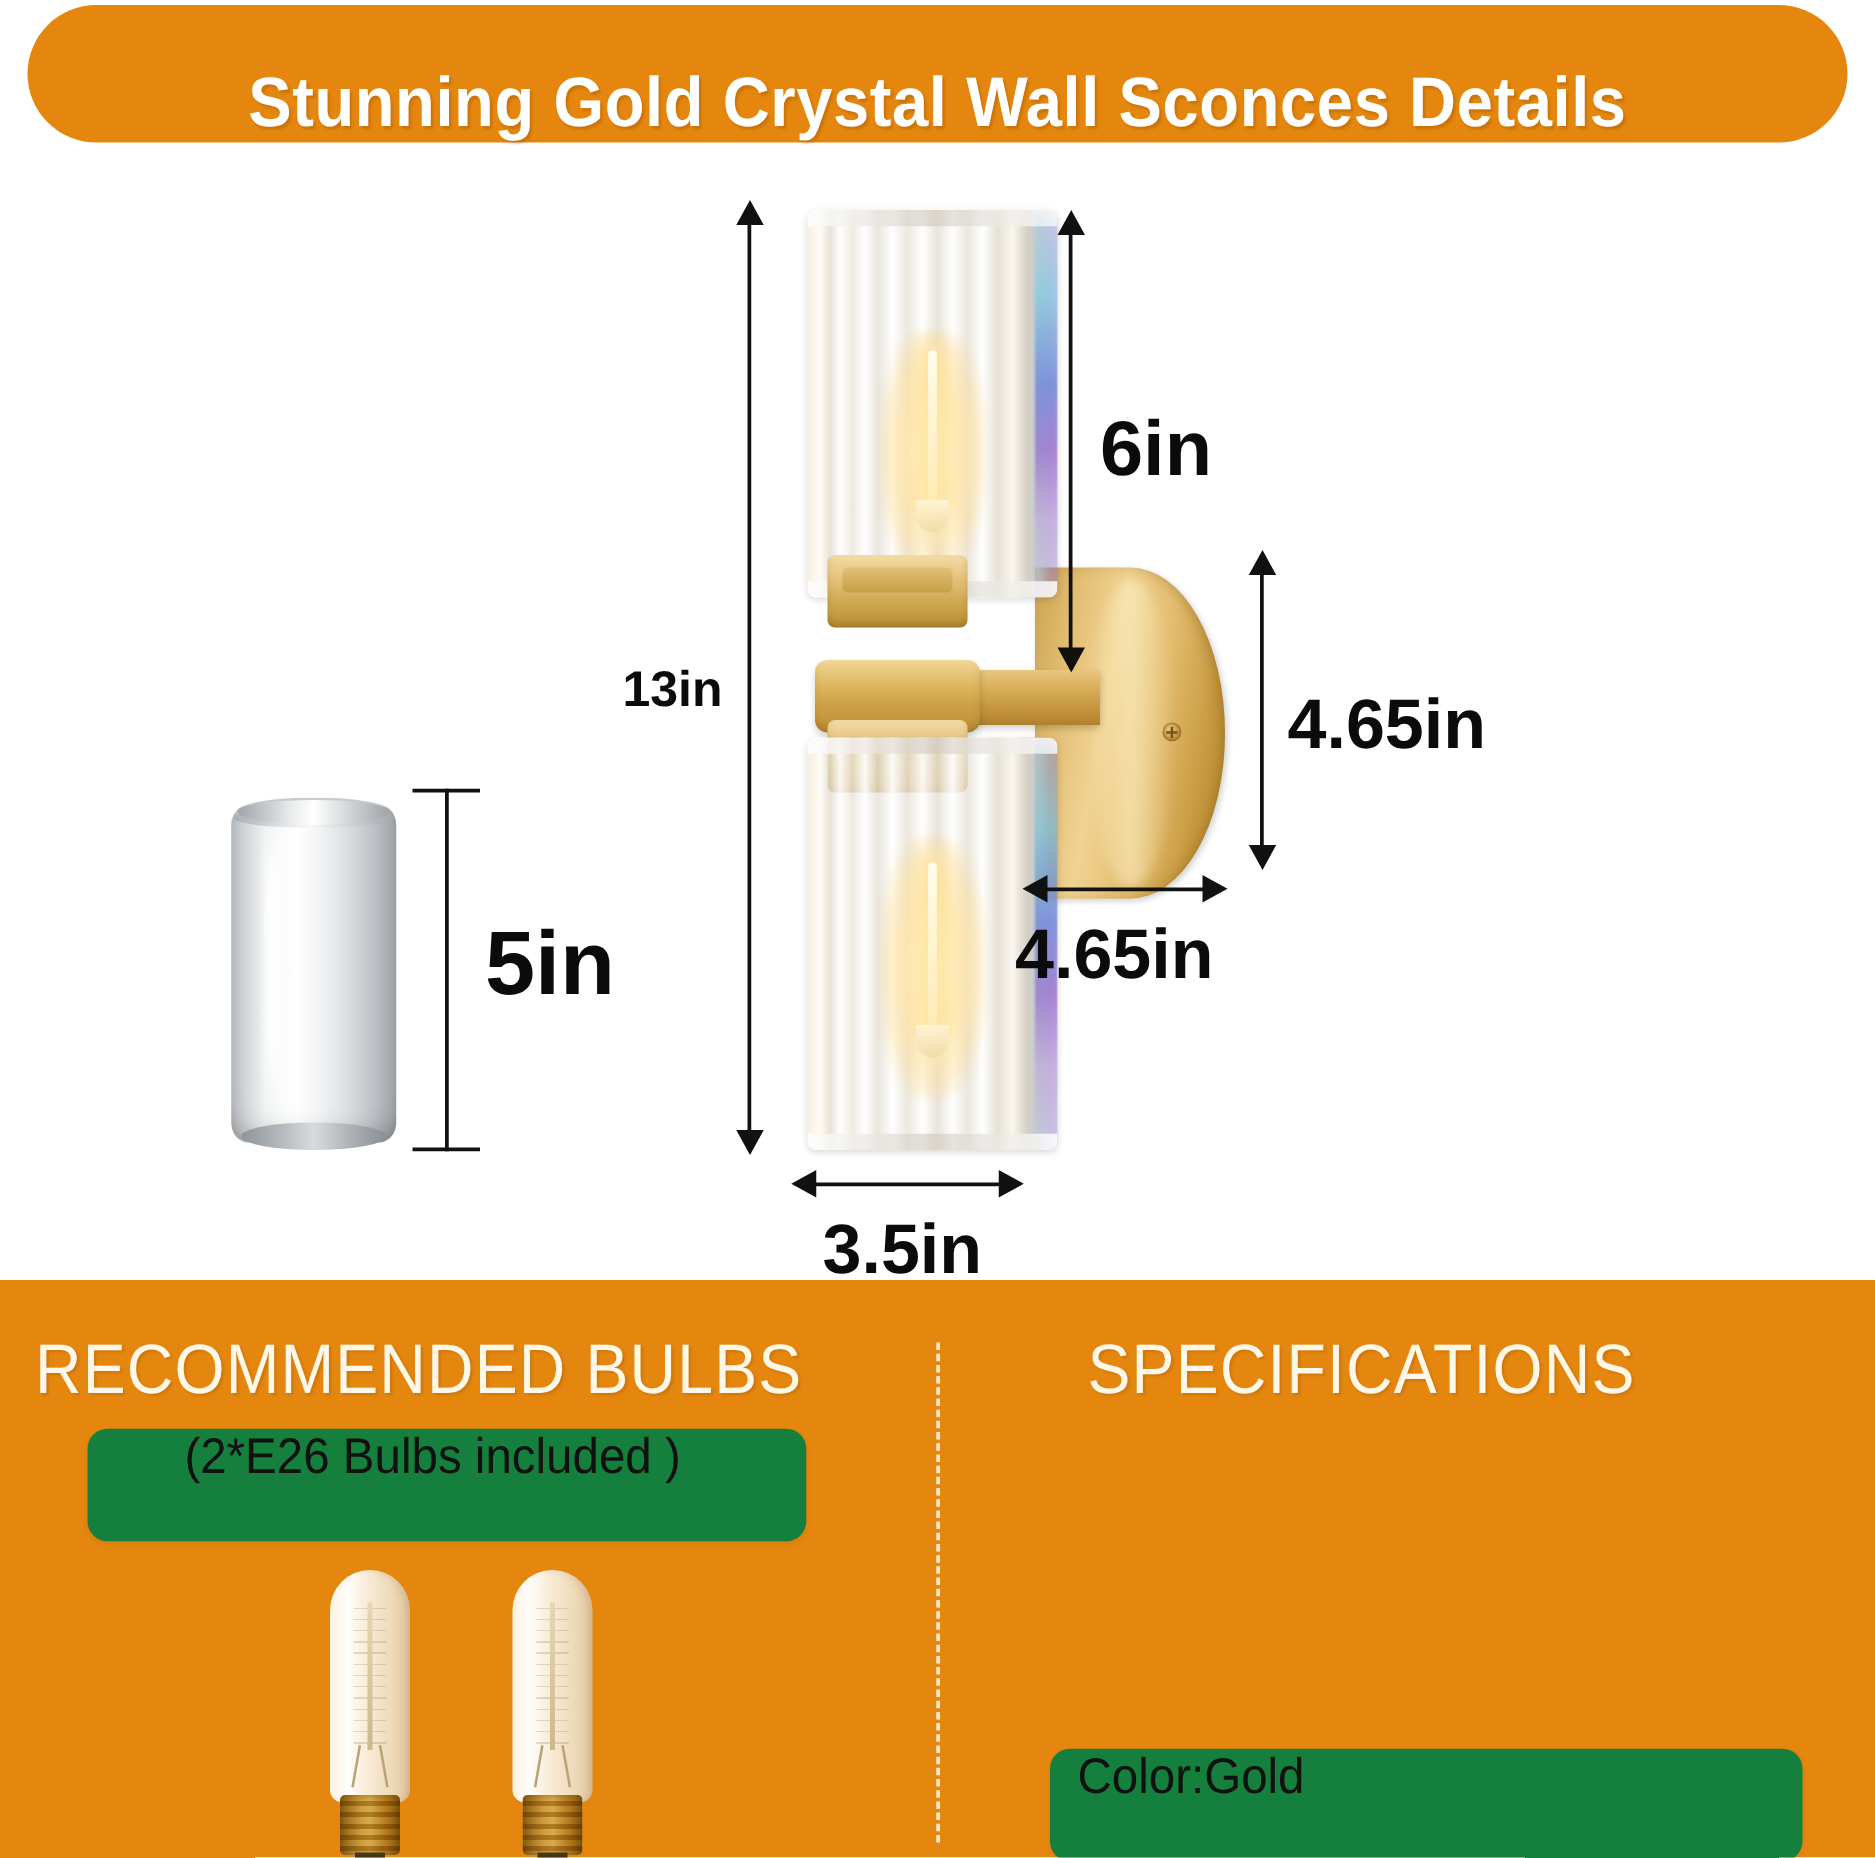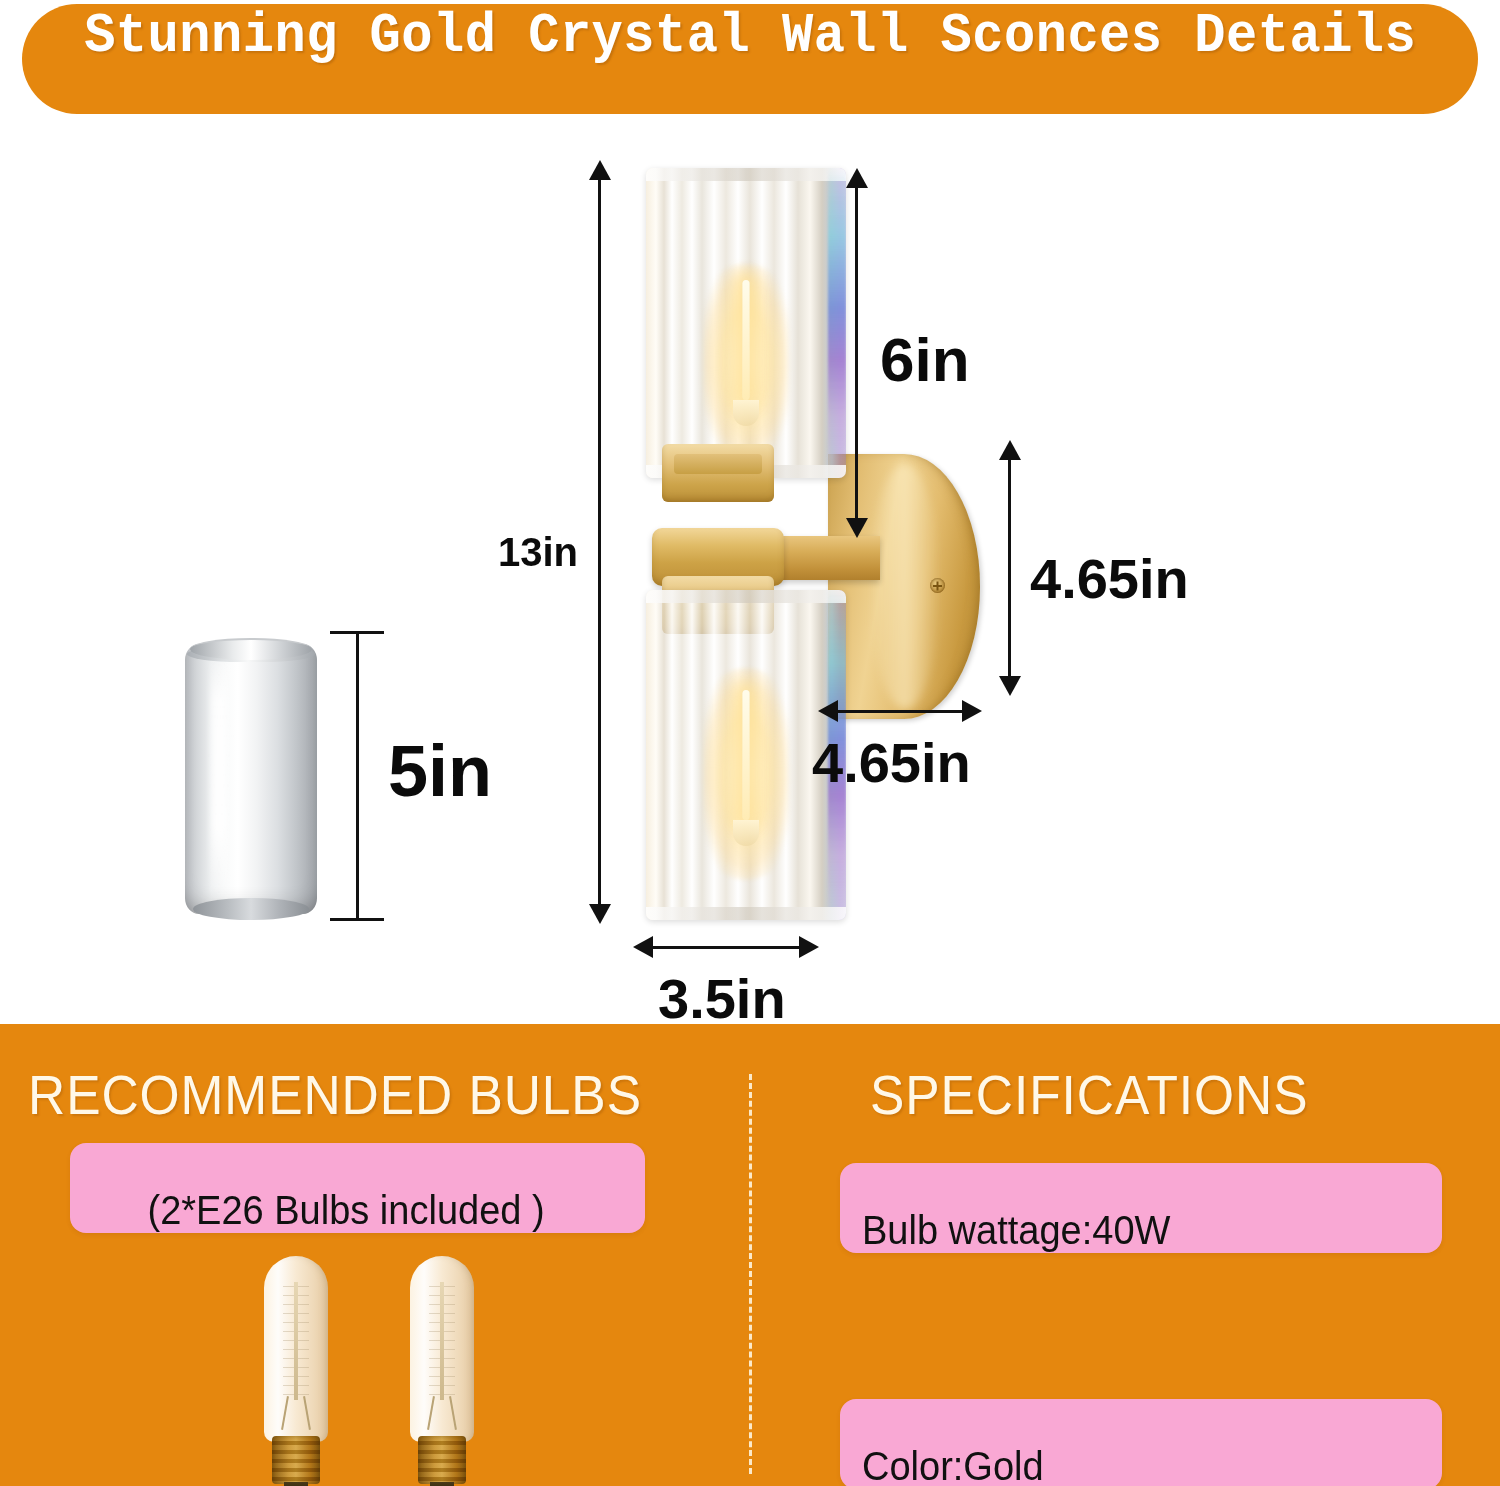--- a/index.html
+++ b/index.html
@@ -9,21 +9,21 @@
     font-family:"Liberation Sans", sans-serif;
     overflow:hidden;
     position:relative;
   }
 
   
   .header-banner{
     position:absolute;left:22px;top:4px;width:1456px;height:110px;
     background:#E5870E;
     border-radius:58px;
-    display:flex;align-items:flex-start;justify-content:center;font-family:Liberation Mono, monospace;
+    display:flex;align-items:flex-end;justify-content:center;
   }
   .header-title{
     color:#ffffff;
     font-size:56px;
     font-weight:bold;
     letter-spacing:0.5px;
     transform:scaleX(0.93);
     text-shadow:2px 2px 2px rgba(120,60,0,.25);
     white-space:nowrap;
   }
@@ -235,22 +235,22 @@
   .h-bulbs{left:28px;top:38px;}
   .h-specs{left:870px;top:38px;}
 
   .divider{
     position:absolute;left:749px;top:50px;width:0;height:400px;
     border-left:3px dashed #FDEFD4;
     opacity:.95;
   }
 
   .pill{
-    position:absolute;background:#f9a8d4;border-radius:16px;
-    display:flex;align-items:flex-end;
+    position:absolute;background:#15803d;border-radius:16px;
+    display:flex;align-items:flex-start;
     box-shadow:0 2px 4px rgba(120,60,0,.12);
   }
   .pill span{
     color:#111;font-size:40px;white-space:nowrap;
     transform:scaleX(0.95);transform-origin:left center;
   }
   .pill-bulbs{left:70px;top:119px;width:575px;height:90px;justify-content:center;}
   .pill-bulbs span{padding:0 10px;}
   .pill-spec{left:840px;width:580px;height:90px;padding-left:22px;}
   .pill-spec-1{top:139px;}
@@ -412,20 +412,17 @@
       <div class="eb-wires"></div>
     </div>
     <div class="eb-base"></div>
     <div class="eb-tip"></div>
   </div>
 
   <div class="divider"></div>
 
   <div class="section-heading h-specs">SPECIFICATIONS</div>
 
-  <div class="pill pill-spec pill-spec-1">
-    <span>Bulb wattage:40W</span>
-  </div>
   <div class="pill pill-spec pill-spec-3">
     <span>Color:Gold</span>
   </div>
 
 </div>
 
 </body></html>

